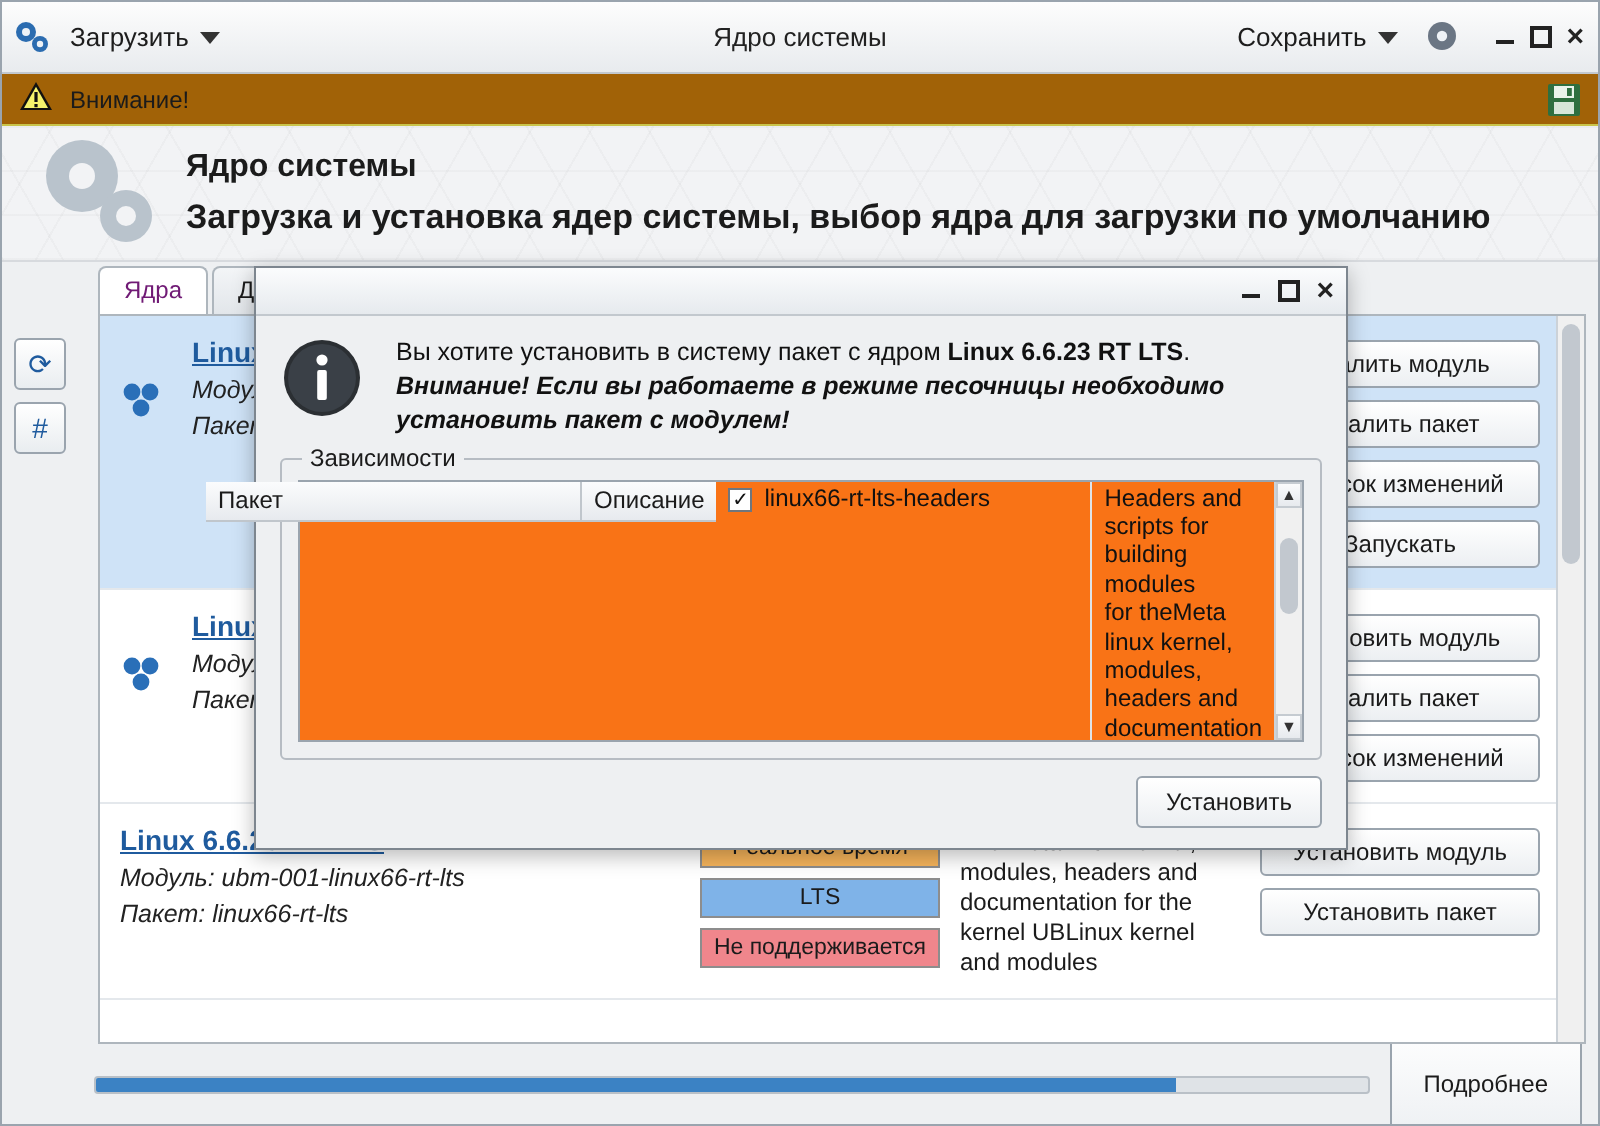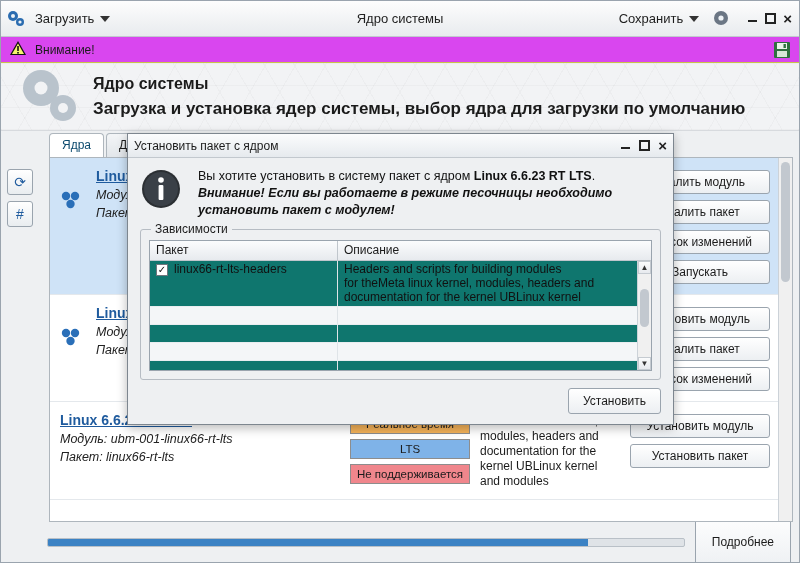--- a/index.html
+++ b/index.html
@@ -48,21 +48,21 @@
   }
   .win-btns { display: flex; align-items: center; gap: 7px; margin-left: 8px; margin-right: 3px; }
   .wb { font-size: 13px; line-height: 1; color: #222; cursor: default; }
   .wb.min { position: relative; width: 11px; height: 11px; }
   .wb.min::after { content: ""; position: absolute; left: 1px; right: 1px; bottom: 2px; height: 2px; background: #222; }
   .wb.max { width: 11px; height: 11px; border: 2px solid #222; }
   .wb.close { font-size: 15px; font-weight: bold; }
 
   
   .warnbar {
-    height: 26px; background: #d946ef; border-bottom: 1px solid #c9c44a;
+    height: 26px; background: #a16207; border-bottom: 1px solid #c9c44a;
     display: flex; align-items: center; padding: 0 8px; gap: 8px; flex: none;
   }
   .warn-text { font-size: 12px; color: #1b1b1b; }
   .save-ico { margin-left: auto; width: 18px; height: 18px; }
 
   
   .header {
     height: 68px; flex: none;
     background: #f2f3f5;
     background-image:
@@ -94,21 +94,21 @@
   .content { flex: 1 1 auto; position: relative; display: flex; flex-direction: column; min-width: 0; }
 
   
   .tabs { display: flex; align-items: flex-end; height: 26px; padding-left: 10px; gap: 2px; }
   .tab {
     padding: 4px 12px 5px; font-size: 12px; color: #1b1b1b;
     border: 1px solid #aeb6bd; border-bottom: none;
     border-radius: 4px 4px 0 0; background: linear-gradient(#f3f5f7, #e2e6ea);
     cursor: default;
   }
-  .tab.active { background: #ffffff; color: #0c4a6e; }
+  .tab.active { background: #ffffff; color: #701a75; }
 
   
   .listpanel {
     flex: 1 1 auto; margin: 0 6px 0 10px; border: 1px solid #aeb6bd; background: #fff;
     position: relative; overflow: hidden; display: flex;
   }
   .listinner { flex: 1 1 auto; overflow: hidden; position: relative; }
   .krow {
     display: flex; align-items: flex-start; gap: 10px;
     padding: 10px 8px 10px 10px; border-bottom: 1px solid #e4e8ec; min-height: 94px;
@@ -163,21 +163,21 @@
   .msg-text { font-size: 12.5px; color: #111; line-height: 1.35; }
   .msg-text b { font-weight: bold; }
   .msg-text i { font-style: italic; }
   .group {
     margin-top: 10px; flex: 1 1 auto; border: 1px solid #b6bcc3; border-radius: 3px;
     position: relative; padding: 10px 8px 8px; min-height: 0; display: flex; flex-direction: column;
   }
   .group-legend {
     position: absolute; top: -8px; left: 10px; background: #eef0f2; padding: 0 4px; font-size: 12px; color: #1b1b1b;
   }
-  .table { flex: 1 1 auto; border: 1px solid #9aa4ae; background: #0f766e; display: flex; flex-direction: column; min-height: 0; }
+  .table { flex: 1 1 auto; border: 1px solid #9aa4ae; background: #f97316; display: flex; min-height: 0; justify-content: flex-end; }
   .thead { display: flex; height: 20px; flex: none; background: linear-gradient(#fbfcfd, #e7eaee); border-bottom: 1px solid #c0c6cc; }
   .th { font-size: 12px; padding: 2px 6px; color: #1b1b1b; border-right: 1px solid #c0c6cc; }
   .th.c1 { width: 188px; flex: none; }
   .th.c2 { flex: 1 1 auto; border-right: none; }
   .tbody { flex: 1 1 auto; display: flex; min-height: 0; }
   .tcols { flex: 1 1 auto; position: relative; min-width: 0; overflow: hidden; }
   .trow { display: flex; border-bottom: 1px solid #e9edf0; min-height: 18px; }
   .trow.alt { background: #f4f6f8; }
   .td { font-size: 12px; padding: 1px 6px; color: #111; }
   .td.c1 { width: 188px; flex: none; border-right: 1px solid #dfe4e8; display: flex; align-items: flex-start; gap: 6px; }
@@ -366,21 +366,20 @@
           <div id="progress-fill" style="width: 85%;"></div>
         </div>
         <div class="btn">Подробнее</div>
       </div>
 
     </div>
   </div>
 
   <div class="modal">
     <div class="modal-tb">
-      <span class="modal-title">Установить пакет с ядром</span>
       <span class="modal-wb">
         <span class="wb min"></span>
         <span class="wb max"></span>
         <span class="wb close">×</span>
       </span>
     </div>
 
     <div class="modal-body">
       <div class="msg-row">
         <span class="info-ico">

